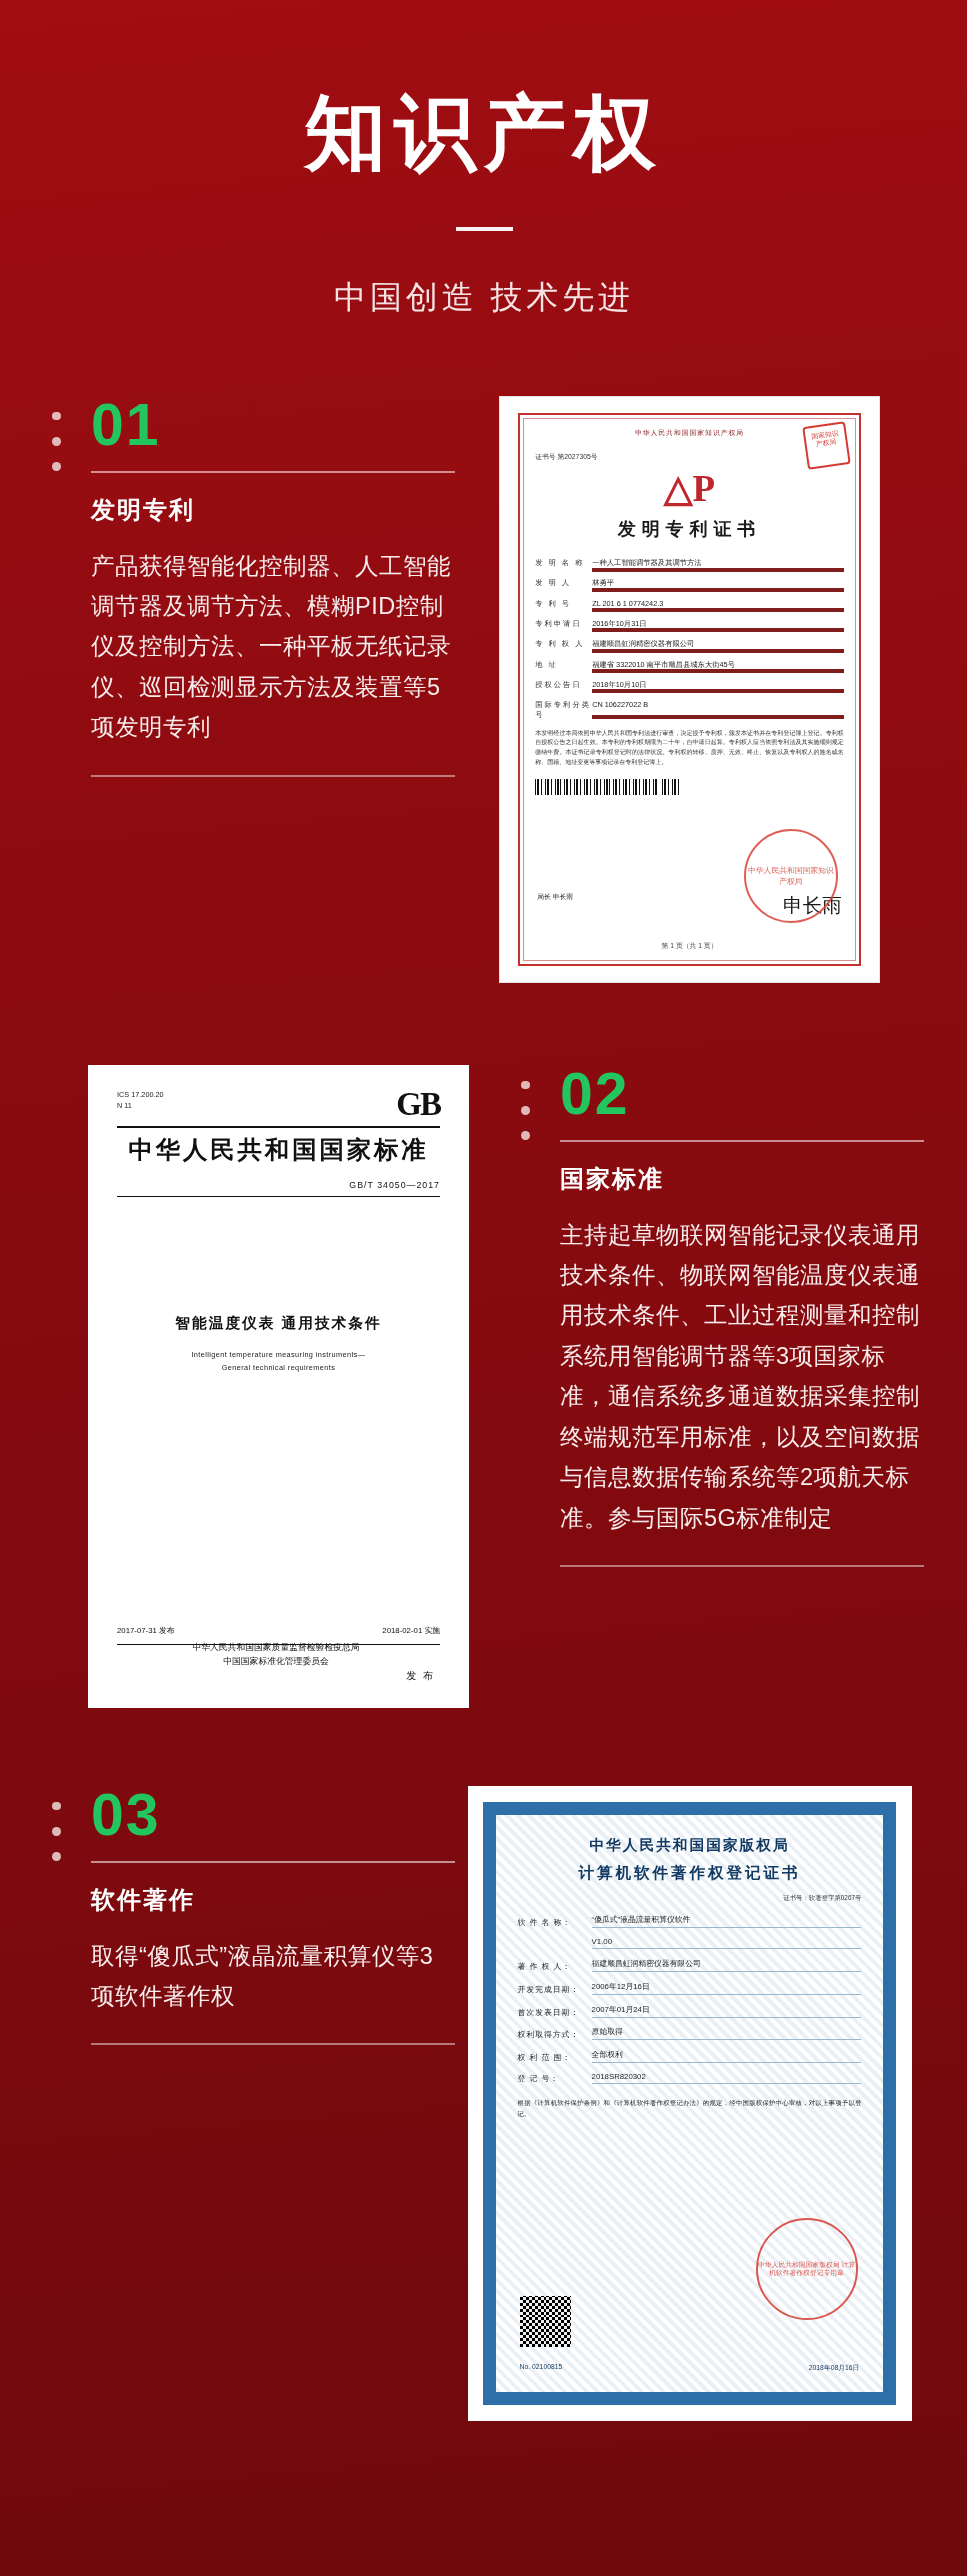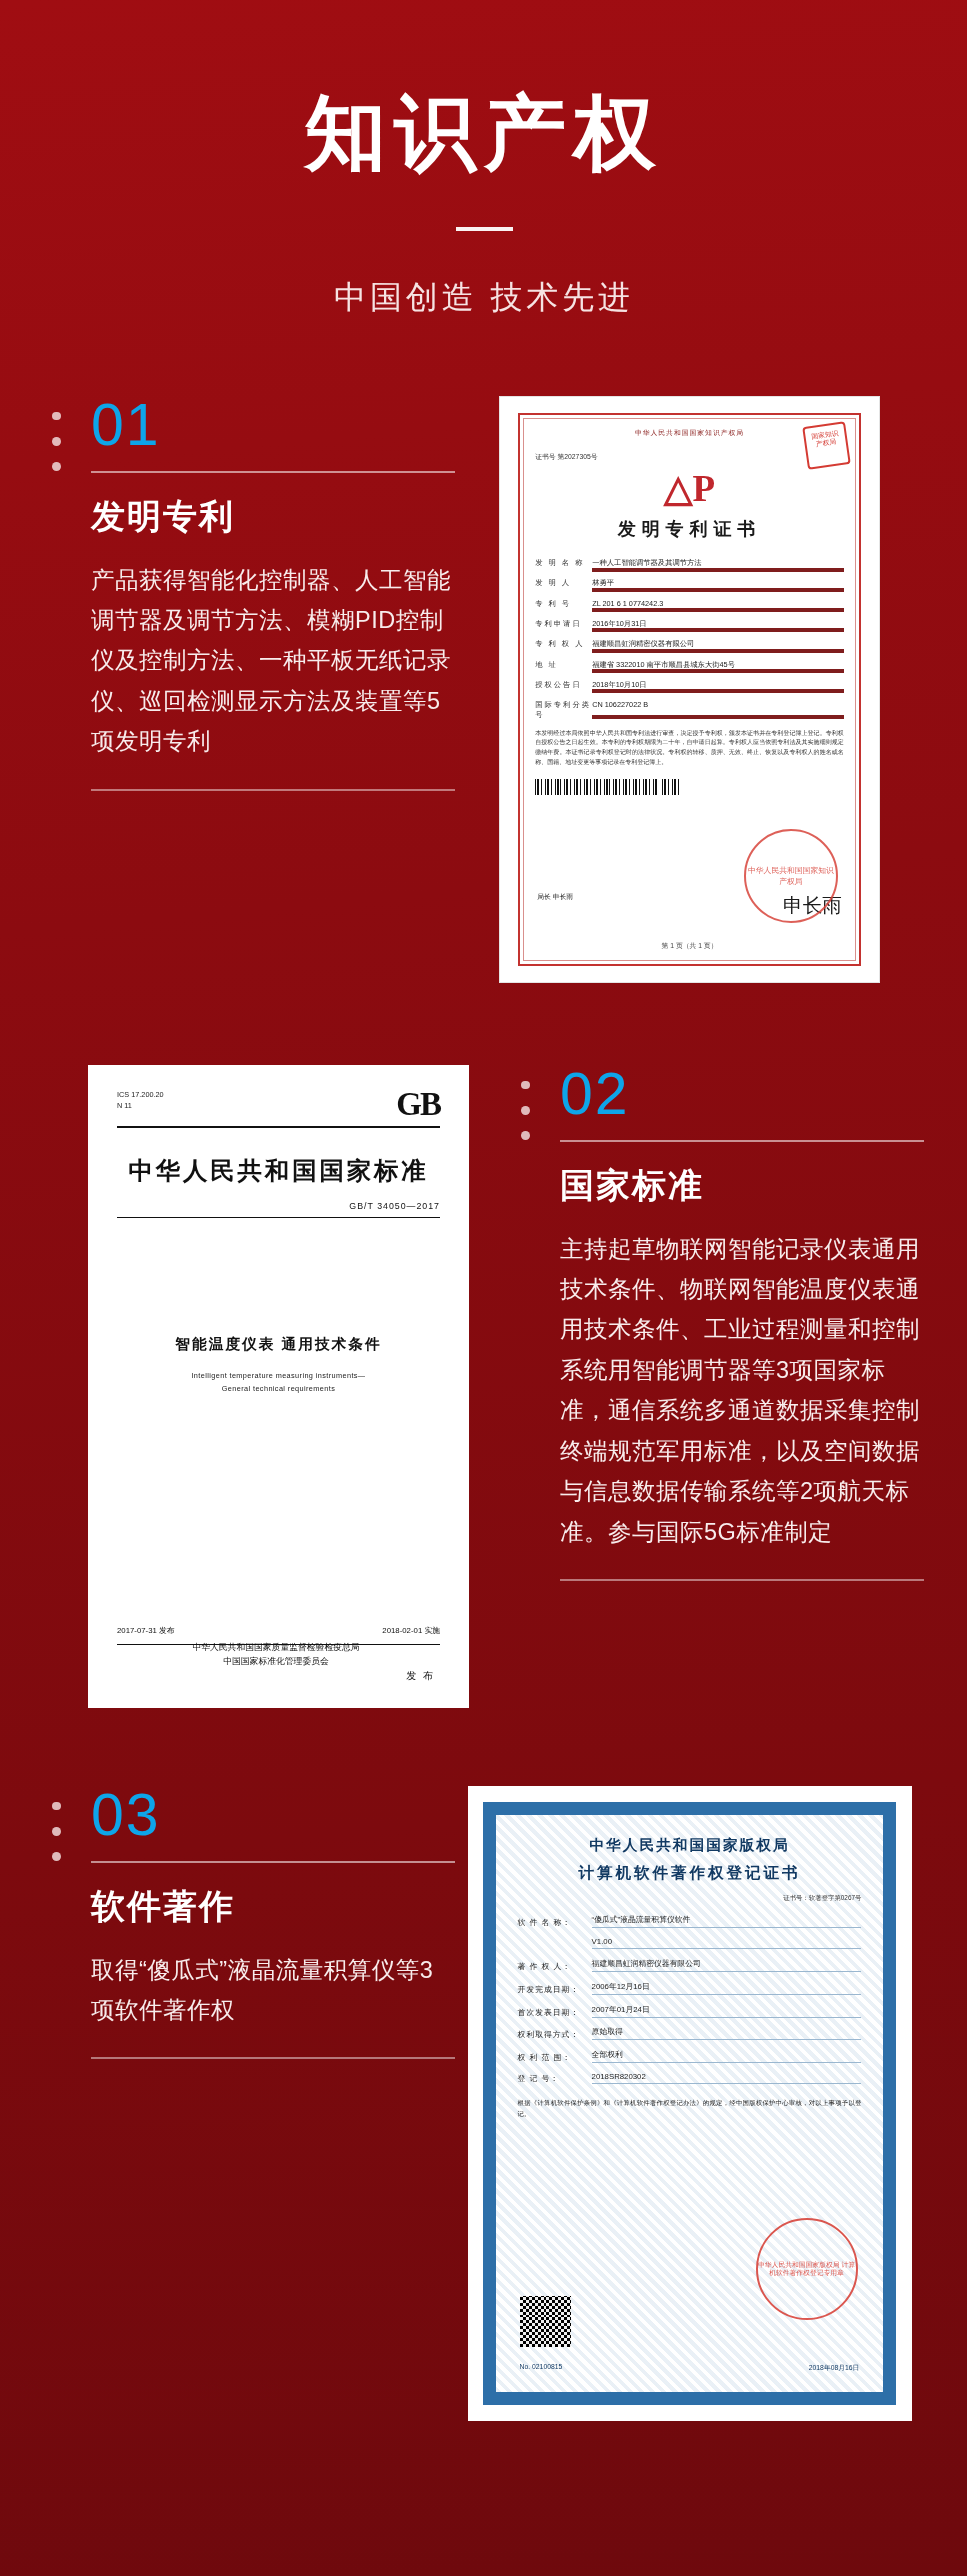--- a/index.html
+++ b/index.html
@@ -74,34 +74,34 @@
     display: block;
     width: 8.8px;
     height: 8.8px;
     border-radius: 50%;
     background: #f0d9d9;
     opacity: .85;
   }
 
   .num {
     font-size: 59px;
-    font-weight: normal;
-    color: #0ea5e9;
+    font-weight: bold;
+    color: #22c55e;
     line-height: 1;
     letter-spacing: 2px;
   }
   .divider {
     width: 100%;
     max-width: 364px;
     height: 2px;
     background: rgba(255,255,255,.55);
     margin: 15.6px 0 21.5px 0;
   }
   .sub {
-    font-size: 34px;
+    font-size: 24px;
     font-weight: bold;
     color: #ffffff;
     letter-spacing: 2px;
   }
   .body-text {
     margin-top: 19.6px;
     font-size: 23.5px;
     line-height: 1.72;
     color: #f8ecec;
     letter-spacing: 0.5px;
@@ -234,21 +234,21 @@
     letter-spacing: -2px;
     line-height: .9;
   }
   .c2-line { height: 2px; background: #111; margin-top: 5.9px; }
   .c2-main {
     text-align: center;
     font-size: 24.4px;
     font-weight: bold;
     color: #111;
     letter-spacing: 2.9px;
-    margin-top: 27px;
+    margin-top: 6px;
   }
   .c2-std { text-align: right; font-size: 8.8px; color: #111; margin-top: 13.7px; letter-spacing: 1px;}
   .c2-line2 { height: 1px; background: #111; margin-top: 5.9px; }
   .c2-body { margin-top: 117px; text-align: center; }
   .c2-body .t1 { font-size: 14.7px; font-weight: bold; color: #111; letter-spacing: 2px;}
   .c2-body .t2 { font-size: 7.3px; color: #222; margin-top: 17.6px; letter-spacing: 0.4px;}
   .c2-body .t3 { font-size: 7.3px; color: #222; margin-top: 3.9px; letter-spacing: 0.4px;}
   .c2-dates {
     position: absolute; left: 29px; right: 29px; bottom: 72px;
     display: flex; justify-content: space-between;

